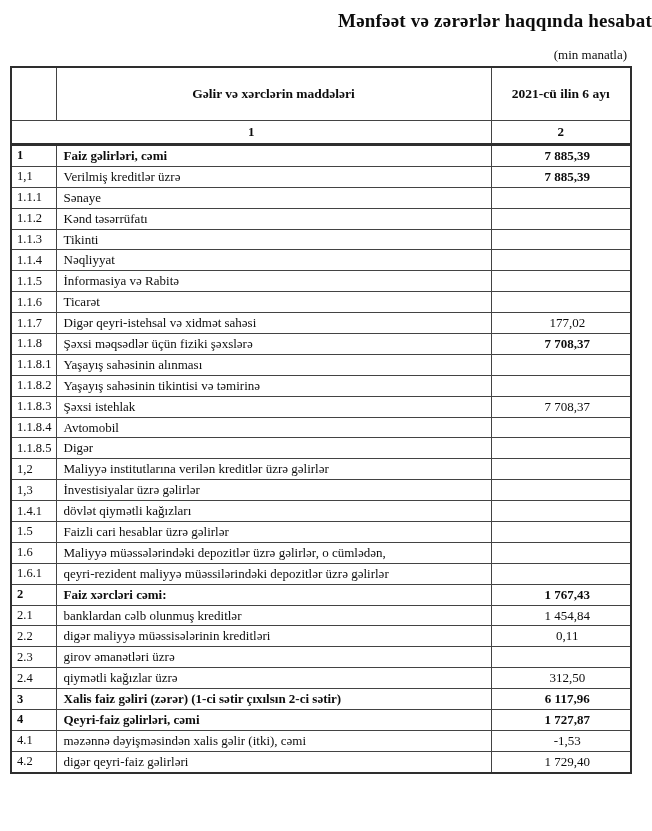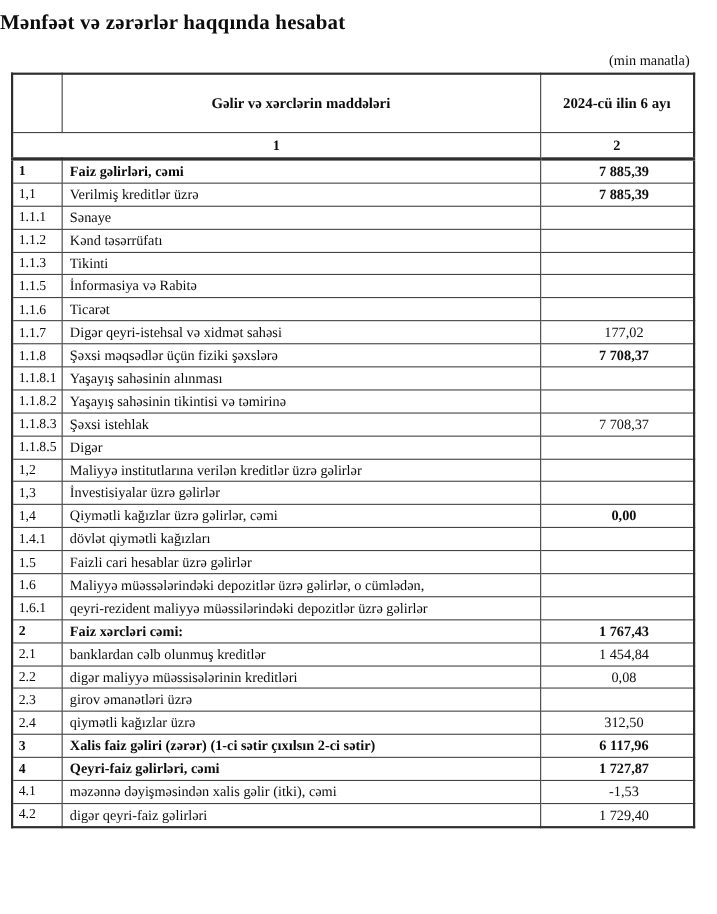--- a/index.html
+++ b/index.html
@@ -9,21 +9,21 @@
   }
   body {
     width: 652px;
     height: 831px;
     font-family: "Liberation Serif", serif;
     color: #0d0d0d;
     position: relative;
     overflow: hidden;
   }
   .page-title {
-    text-align: left;
+    text-align: right;
     font-weight: bold;
     font-size: 19px;
     line-height: 24px;
     padding-top: 9px;
     letter-spacing: 0.2px;
   }
   .units-note {
     text-align: right;
     font-weight: normal;
     font-size: 13px;
@@ -86,21 +86,21 @@
 <table class="report">
   <colgroup>
     <col style="width:45px">
     <col style="width:435px">
     <col style="width:140px">
   </colgroup>
   <thead>
     <tr class="head-main">
       <th></th>
       <th>Gəlir və xərclərin maddələri</th>
-      <th>2024-cü ilin 6 ayı</th>
+      <th>2021-cü ilin 6 ayı</th>
     </tr>
     <tr class="head-index">
       <th colspan="2">1</th>
       <th>2</th>
     </tr>
   </thead>
   <tbody>
   <tr>
     <td class="c-num b">1</td>
     <td class="c-label b">Faiz gəlirləri, cəmi</td>
@@ -124,20 +124,25 @@
     <td class="c-label">Kənd təsərrüfatı</td>
     <td class="c-value"></td>
   </tr>
 
   <tr>
     <td class="c-num">1.1.3</td>
     <td class="c-label">Tikinti</td>
     <td class="c-value"></td>
   </tr>
 
+  <tr>
+    <td class="c-num">1.1.4</td>
+    <td class="c-label">Nəqliyyat</td>
+    <td class="c-value"></td>
+  </tr>
 
   <tr>
     <td class="c-num">1.1.5</td>
     <td class="c-label">İnformasiya və Rabitə</td>
     <td class="c-value"></td>
   </tr>
 
   <tr>
     <td class="c-num">1.1.6</td>
     <td class="c-label">Ticarət</td>
@@ -167,44 +172,44 @@
     <td class="c-label">Yaşayış sahəsinin tikintisi və təmirinə</td>
     <td class="c-value"></td>
   </tr>
 
   <tr>
     <td class="c-num">1.1.8.3</td>
     <td class="c-label">Şəxsi istehlak</td>
     <td class="c-value">7 708,37</td>
   </tr>
 
+  <tr>
+    <td class="c-num">1.1.8.4</td>
+    <td class="c-label">Avtomobil</td>
+    <td class="c-value"></td>
+  </tr>
 
   <tr>
     <td class="c-num">1.1.8.5</td>
     <td class="c-label">Digər</td>
     <td class="c-value"></td>
   </tr>
 
   <tr>
     <td class="c-num">1,2</td>
     <td class="c-label">Maliyyə institutlarına verilən kreditlər üzrə gəlirlər</td>
     <td class="c-value"></td>
   </tr>
 
   <tr>
     <td class="c-num">1,3</td>
     <td class="c-label">İnvestisiyalar üzrə gəlirlər</td>
     <td class="c-value"></td>
   </tr>
 
-  <tr>
-    <td class="c-num">1,4</td>
-    <td class="c-label">Qiymətli kağızlar üzrə gəlirlər, cəmi</td>
-    <td class="c-value b">0,00</td>
-  </tr>
 
   <tr>
     <td class="c-num">1.4.1</td>
     <td class="c-label">dövlət qiymətli kağızları</td>
     <td class="c-value"></td>
   </tr>
 
 
   <tr>
     <td class="c-num">1.5</td>
@@ -232,21 +237,21 @@
 
   <tr>
     <td class="c-num">2.1</td>
     <td class="c-label">banklardan cəlb olunmuş kreditlər</td>
     <td class="c-value">1 454,84</td>
   </tr>
 
   <tr>
     <td class="c-num">2.2</td>
     <td class="c-label">digər maliyyə müəssisələrinin kreditləri</td>
-    <td class="c-value">0,08</td>
+    <td class="c-value">0,11</td>
   </tr>
 
   <tr>
     <td class="c-num">2.3</td>
     <td class="c-label">girov əmanətləri üzrə</td>
     <td class="c-value"></td>
   </tr>
 
   <tr>
     <td class="c-num">2.4</td>

